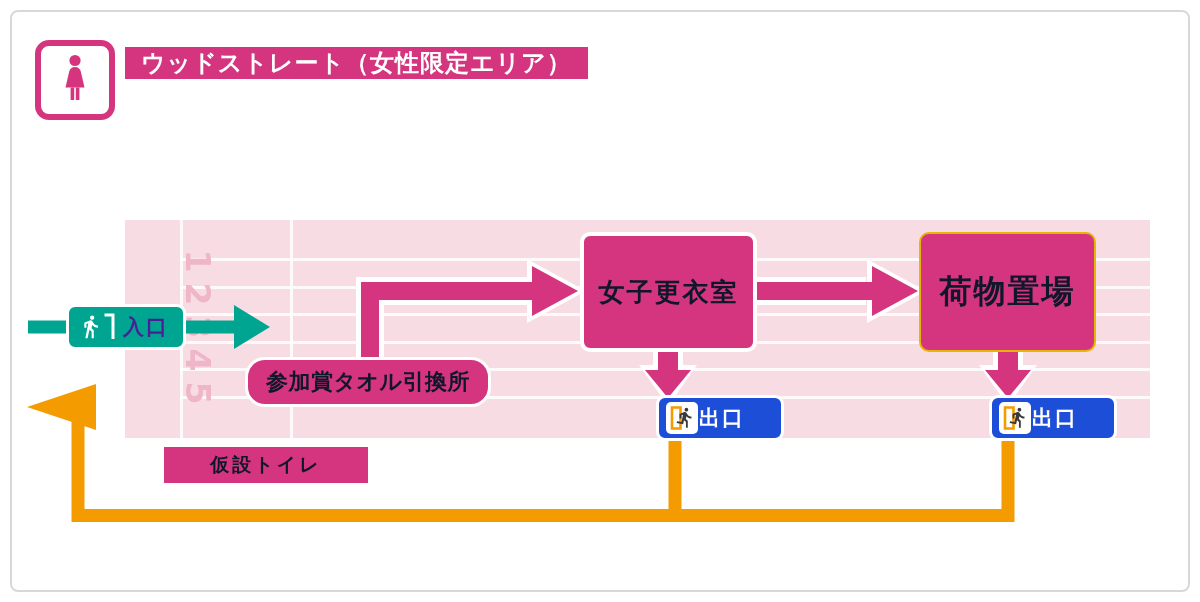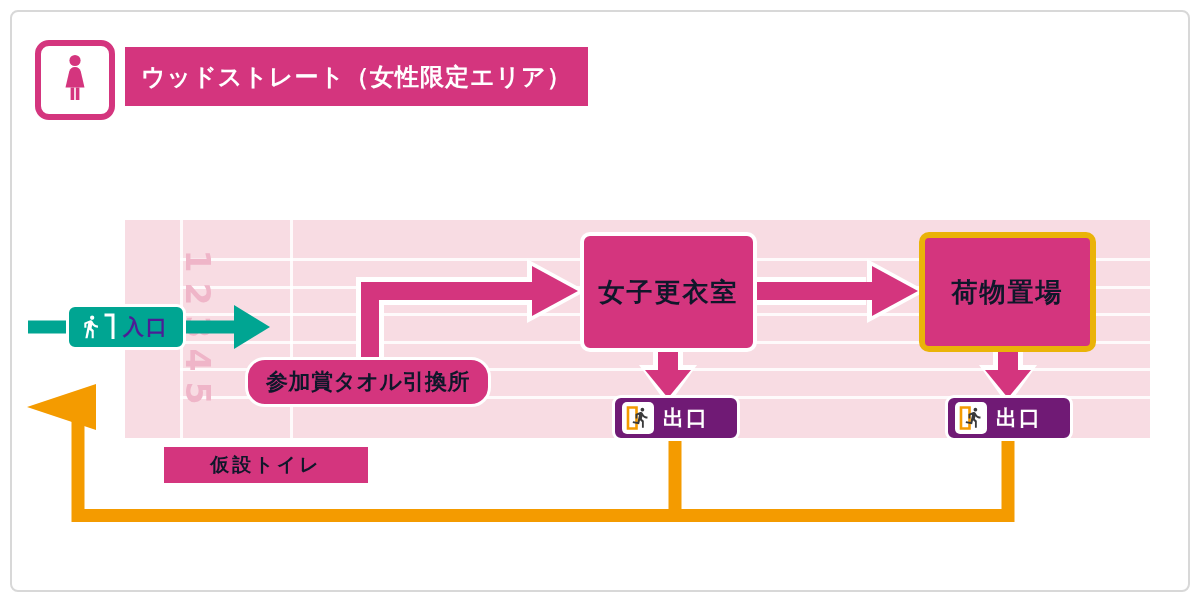--- a/index.html
+++ b/index.html
@@ -11,21 +11,21 @@
     position:absolute;left:10px;top:10px;width:1180px;height:582px;
     border:2px solid #d8d8d8;border-radius:8px;box-sizing:border-box;
   }
   
   .female-box{
     position:absolute;left:35px;top:40px;width:80px;height:80px;background:#fff;
     border:6px solid #d4357e;border-radius:14px;box-sizing:border-box;
     display:flex;align-items:center;justify-content:center;z-index:5;
   }
   .title-banner{
-    position:absolute;left:125px;top:47px;height:59px;min-width:412px;box-sizing:border-box;
+    position:absolute;left:125px;top:47px;height:32px;min-width:412px;box-sizing:border-box;
     background:#d4357e;color:#fff;font-size:24px;font-weight:700;letter-spacing:1px;
     display:inline-flex;align-items:center;padding:0 16px;z-index:5;
   }
   
   .area{
     position:absolute;left:125px;top:220px;width:1025px;height:218px;
     background:#f8dce3;z-index:1;
   }
   .hline{position:absolute;left:55px;right:0;height:3px;background:rgba(255,255,255,.85);}
   .vline{position:absolute;top:0;bottom:0;width:3px;background:rgba(255,255,255,.85);}
@@ -34,34 +34,34 @@
     color:#efb5c8;font-size:33px;font-weight:700;transform:rotate(90deg);
   }
   
   .arrows{position:absolute;left:0;top:0;z-index:2;pointer-events:none;}
   
   .box{
     position:absolute;background:#d4357e;color:#0f172a;font-weight:700;z-index:3;
     display:flex;align-items:center;justify-content:center;box-sizing:border-box;text-align:center;
   }
   .box-changing{left:580px;top:232px;width:177px;height:120px;border:4px solid #fff;border-radius:10px;font-size:26px;letter-spacing:2px;}
-  .box-luggage{left:919px;top:232px;width:177px;height:120px;border:6px solid #eab308;border-radius:10px;font-size:26px;letter-spacing:2px;}
+  .box-luggage{left:919px;top:232px;width:177px;height:120px;border:2px solid #eab308;border-radius:10px;font-size:32px;letter-spacing:2px;}
   .box-towel{left:245px;top:357px;width:246px;height:50px;border:3px solid #fff;border-radius:20px;font-size:22px;letter-spacing:0.5px;}
   .box-toilet{left:164px;top:447px;width:204px;height:36px;font-size:19px;letter-spacing:3px;}
   
   .entrance-label{
     position:absolute;left:66px;top:304px;width:120px;height:46px;background:#00a592;
     border:3px solid #fff;border-radius:9px;box-sizing:border-box;z-index:4;
     display:flex;align-items:center;gap:7px;padding:0 9px;
   }
   .entrance-label .lbl{color:#4c1d95;font-size:21px;font-weight:700;letter-spacing:2px;}
   .exit-label{
-    position:absolute;width:128px;height:46px;background:#701a75;
+    position:absolute;width:128px;height:46px;background:#1d4ed8;
     border:3px solid #fff;border-radius:9px;box-sizing:border-box;z-index:4;
-    display:flex;align-items:center;gap:9px;padding:0 7px;
+    display:flex;align-items:center;gap:1px;padding:0 7px;margin-left:44px;
   }
   .exit-left{left:612px;top:395px;}
   .exit-right{left:945px;top:395px;}
   .exit-icon-box{width:32px;height:32px;background:#fff;border-radius:5px;display:flex;align-items:center;justify-content:center;flex:0 0 auto;}
   .exit-label .lbl{color:#fff;font-size:21px;font-weight:700;letter-spacing:2px;}
 </style>
 </head>
 <body>
 
 <div class="canvas">

